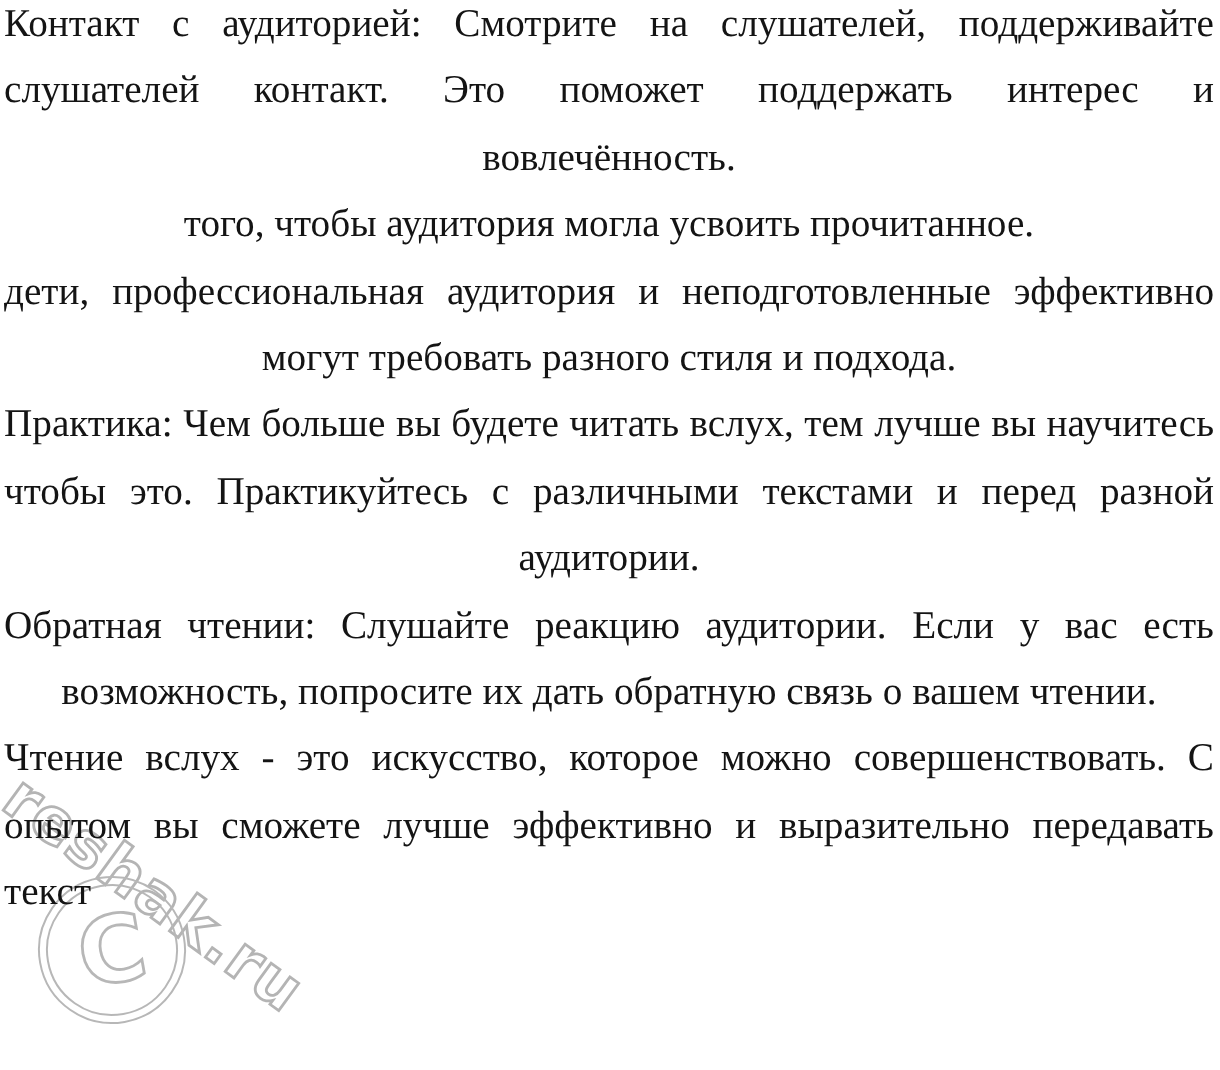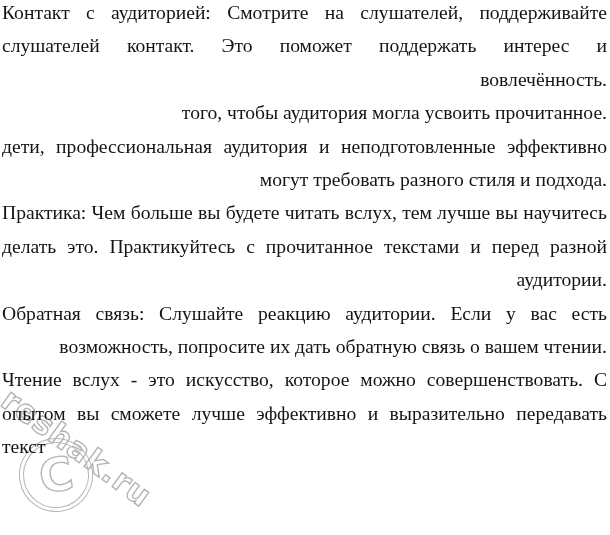--- a/index.html
+++ b/index.html
@@ -78,21 +78,21 @@
     line-height: 33.4px;
     color: #141414;
   }
   .para { margin: 0; }
   .line { display: block; }
   .line.j {
     text-align: justify;
     text-align-last: justify;
   }
   .line.l {
-    text-align: right;
+    text-align: center;
   }
 </style>
 </head>
 <body>
 
 <div class="page">
 
   <div class="watermark">
     <div class="wm-site">reshak.ru</div>
     <div class="wm-copyright">
@@ -113,26 +113,26 @@
       <span class="line l">того, чтобы аудитория могла усвоить прочитанное.</span>
     </p>
 
     <p class="para">
       <span class="line j">дети, профессиональная аудитория и неподготовленные эффективно</span>
       <span class="line l">могут требовать разного стиля и подхода.</span>
     </p>
 
     <p class="para">
       <span class="line j">Практика: Чем больше вы будете читать вслух, тем лучше вы научитесь</span>
-      <span class="line j">делать это. Практикуйтесь с прочитанное текстами и перед разной</span>
+      <span class="line j">чтобы это. Практикуйтесь с различными текстами и перед разной</span>
       <span class="line l">аудитории.</span>
     </p>
 
     <p class="para">
-      <span class="line j">Обратная связь: Слушайте реакцию аудитории. Если у вас есть</span>
+      <span class="line j">Обратная чтении: Слушайте реакцию аудитории. Если у вас есть</span>
       <span class="line l">возможность, попросите их дать обратную связь о вашем чтении.</span>
     </p>
 
     <p class="para">
       <span class="line j">Чтение вслух - это искусство, которое можно совершенствовать. С</span>
       <span class="line j">опытом вы сможете лучше эффективно и выразительно передавать текст</span>
     </p>
 
   </div>
 </div>

